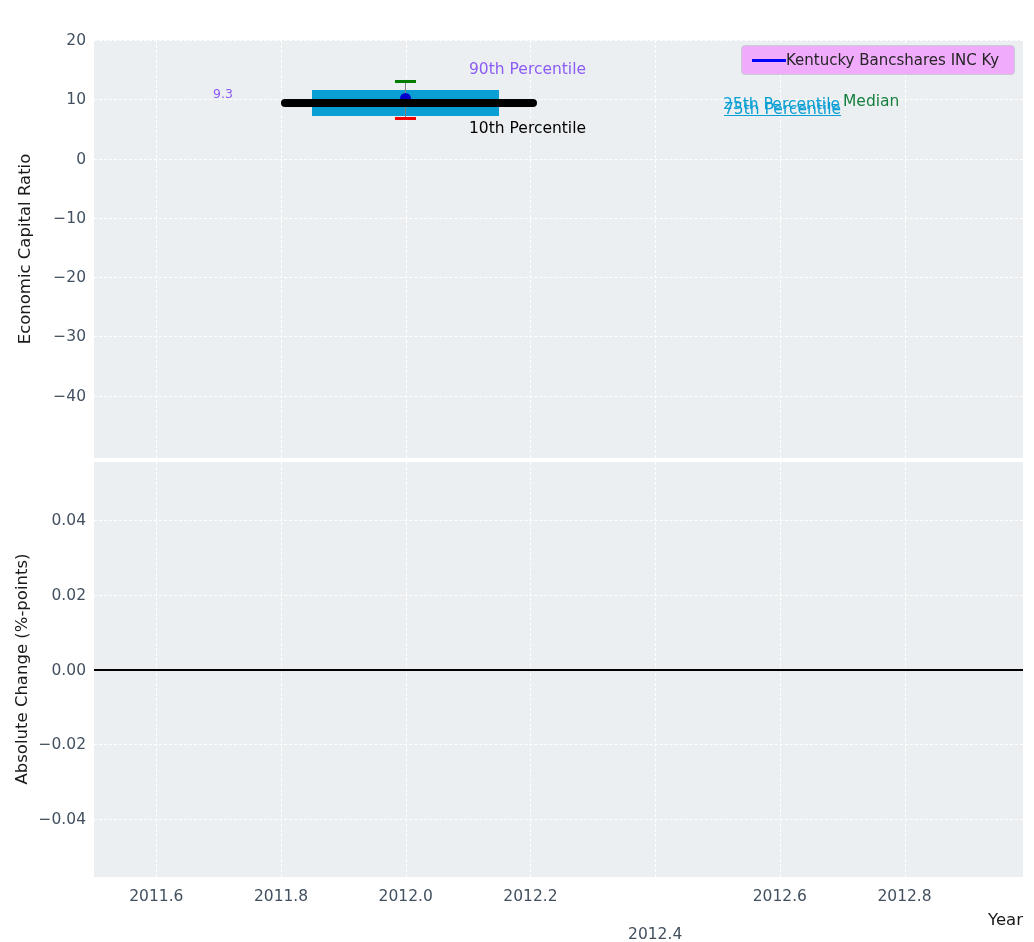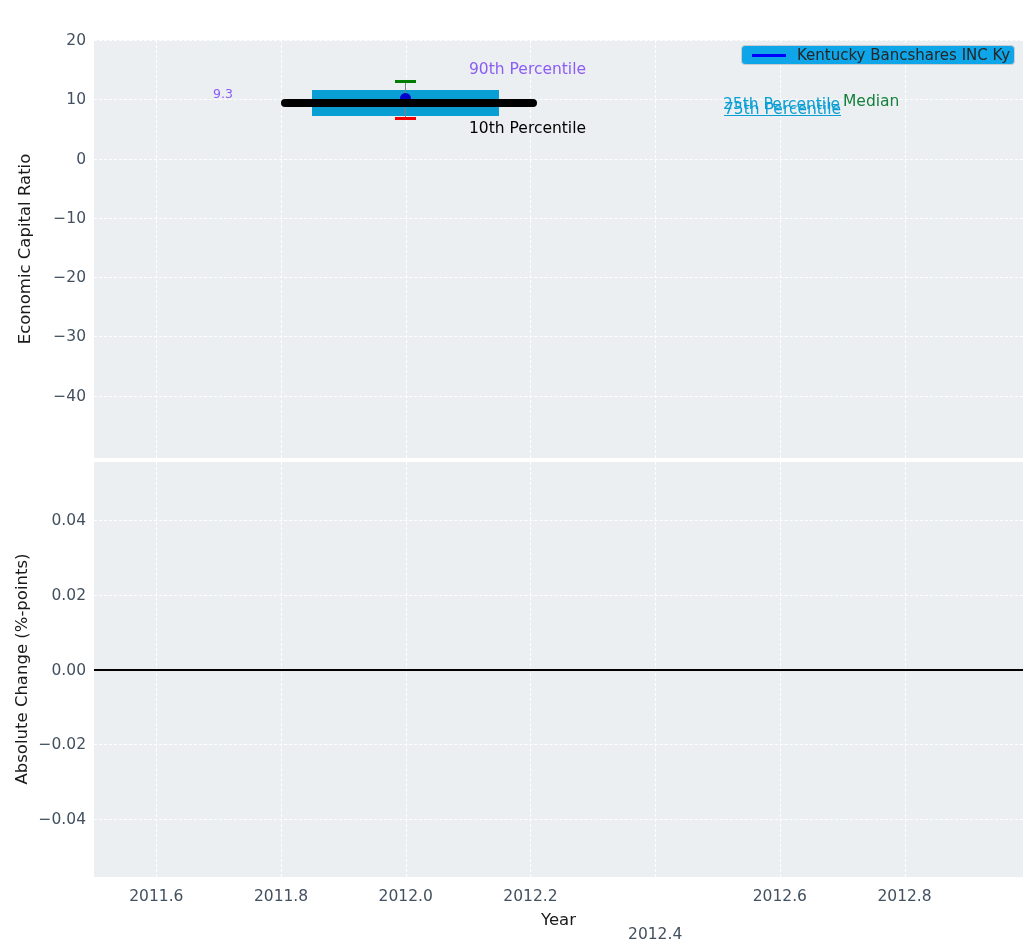--- a/index.html
+++ b/index.html
@@ -19,40 +19,40 @@
   .title{
     position:absolute;left:94px;top:5px;width:929px;text-align:center;
     font-size:23px;color:#262626;
   }
   .ylabel{
     position:absolute;white-space:nowrap;font-size:16.5px;
     transform:translate(-50%,-50%) rotate(-90deg);
   }
   #ylabel-top{left:24px;top:249px;}
   #ylabel-bottom{left:21px;top:669px;}
-  #xlabel{position:absolute;left:94px;top:910px;width:929px;text-align:center;font-size:16.5px;}
+  #xlabel{position:absolute;left:94px;top:910px;width:929px;text-align:right;font-size:16.5px;}
   .mark{position:absolute;}
   #iqr-box{background:var(--box,#0a9fd4);z-index:2;}
   #whisker-line{background:var(--whisker,#7f7f7f);z-index:3;}
   #p90-cap{background:var(--p90-cap,#007d00);z-index:4;}
   #p10-cap{background:var(--p10-cap,#f50000);z-index:4;}
   #company-point{background:var(--company-point,#0000cc);border-radius:50%;z-index:5;}
   #median-line{background:var(--median-line,#000);border-radius:4px;z-index:6;}
   #zero-line{background:var(--zero-line,#000);z-index:2;}
   .ann{position:absolute;z-index:10;white-space:nowrap;font-size:15.5px;line-height:19px;}
   #ann-93{left:213px;top:84px;font-size:12.5px;color:#8b5cf6;}
   #ann-p90{left:469px;top:60px;color:#8b5cf6;}
   #ann-p10{left:469px;top:119px;color:#000;}
   #ann-p75{left:724px;top:100px;color:var(--box,#0a9fd4);text-decoration:underline;}
   #ann-p25{left:723px;top:95px;color:var(--box,#0a9fd4);}
   #ann-median{left:843px;top:92px;color:#15803d;}
   #legend{
-    position:absolute;left:741px;top:45px;width:274px;height:20px;z-index:12;
-    background:#0ea5e9;border:1px solid #c9cdd3;border-radius:4px;
-    display:flex;align-items:center;gap:11px;padding:0 10px;box-sizing:border-box;
+    position:absolute;left:741px;top:45px;width:274px;height:30px;z-index:12;
+    background:#f0abfc;border:1px solid #c9cdd3;border-radius:4px;
+    display:flex;align-items:center;padding:0 10px;box-sizing:border-box;
   }
   #legend .swatch{width:34px;height:3px;background:var(--legend-line,#0000ff);flex:0 0 auto;}
   #legend .label{font-size:15px;color:#262626;white-space:nowrap;}
 </style>
 </head>
 <body>
 
 <div id="figure">
 
 

